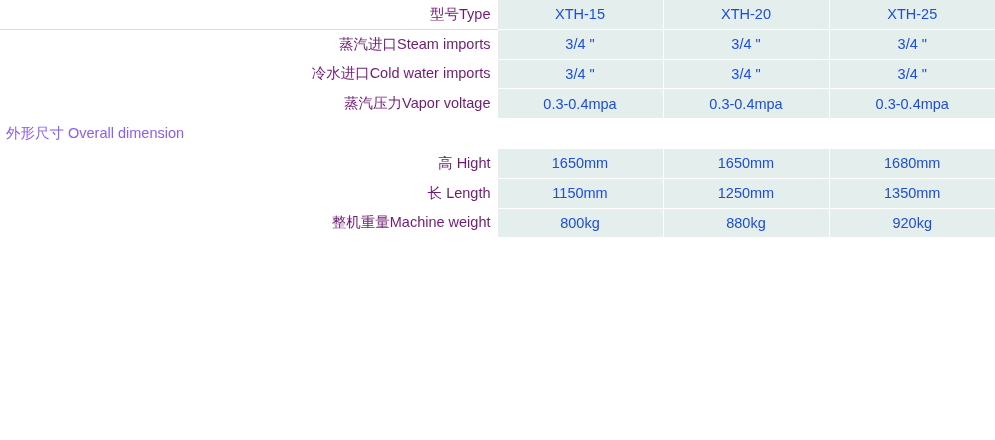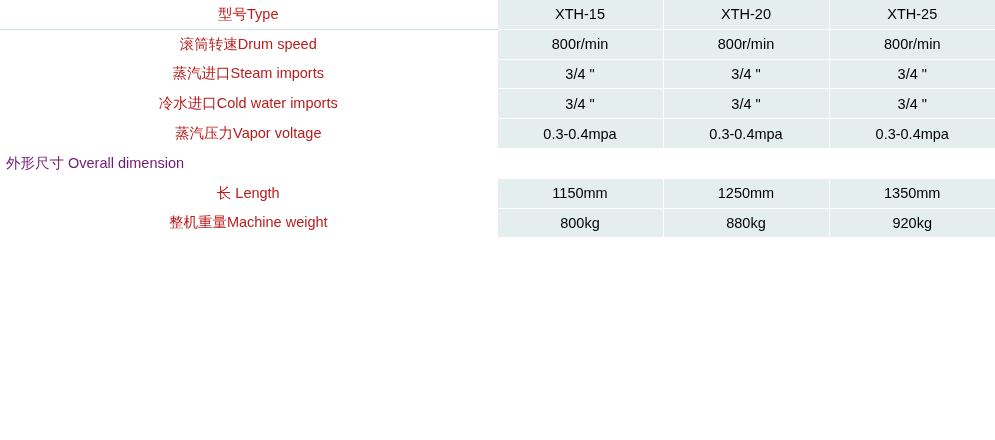--- a/index.html
+++ b/index.html
@@ -27,75 +27,69 @@
     border-bottom: 1px solid #ffffff;
     border-right: 1px solid #ffffff;
     height: 28.8px;
     padding: 0 6px;
     vertical-align: middle;
     white-space: nowrap;
     overflow: hidden;
   }
   td.label-cell {
     background: #ffffff;
-    text-align: center;
+    text-align: right;
     padding-left: 10px;
-    color: #b91c1c;
+    color: #701a75;
     border-bottom: 1px solid #cfe0de;
     border-right: none;
   }
   td.value-cell {
     background: #e4eeec;
     text-align: center;
-    color: #000000;
+    color: #1d4ed8;
     border-bottom: 1px solid #ffffff;
     border-right: 1px solid #ffffff;
   }
   td.value-cell.last-col {
     border-right: none;
   }
   tr.header-row td.label-cell {
     border-bottom: 1px solid #cfe0de;
   }
   tr.header-row td.value-cell {
     background: #e4eeec;
     font-weight: normal;
   }
   td.section-cell {
     background: #ffffff;
     text-align: left;
     padding-left: 10px;
     border-bottom: 1px solid #cfe0de;
     border-right: none;
-    color: #701a75;
+    color: #8b5cf6;
   }
 </style>
 </head>
 <body>
 
 <div class="spec-table-wrap">
   <table class="spec-table">
     <colgroup>
       <col style="width:497px">
       <col style="width:166px">
       <col style="width:166px">
       <col style="width:166px">
     </colgroup>
     <tbody>
         <tr class="header-row">
           <td class="label-cell">型号Type</td>
           <td class="value-cell">XTH-15</td>
           <td class="value-cell">XTH-20</td>
           <td class="value-cell last-col">XTH-25</td>
-        </tr>
-        <tr>
-          <td class="label-cell">滚筒转速Drum speed</td>
-          <td class="value-cell">800r/min</td>
-          <td class="value-cell">800r/min</td>
-          <td class="value-cell last-col">800r/min</td>
         </tr>
         <tr>
           <td class="label-cell">蒸汽进口Steam imports</td>
           <td class="value-cell">3/4 "</td>
           <td class="value-cell">3/4 "</td>
           <td class="value-cell last-col">3/4 "</td>
         </tr>
         <tr>
           <td class="label-cell">冷水进口Cold water imports</td>
           <td class="value-cell">3/4 "</td>
@@ -105,20 +99,26 @@
         <tr>
           <td class="label-cell">蒸汽压力Vapor voltage</td>
           <td class="value-cell">0.3-0.4mpa</td>
           <td class="value-cell">0.3-0.4mpa</td>
           <td class="value-cell last-col">0.3-0.4mpa</td>
         </tr>
         <tr>
           <td class="section-cell" colspan="4">外形尺寸 Overall dimension</td>
         </tr>
         <tr>
+          <td class="label-cell">高 Hight</td>
+          <td class="value-cell">1650mm</td>
+          <td class="value-cell">1650mm</td>
+          <td class="value-cell last-col">1680mm</td>
+        </tr>
+        <tr>
           <td class="label-cell">长 Length</td>
           <td class="value-cell">1150mm</td>
           <td class="value-cell">1250mm</td>
           <td class="value-cell last-col">1350mm</td>
         </tr>
         <tr>
           <td class="label-cell">整机重量Machine weight</td>
           <td class="value-cell">800kg</td>
           <td class="value-cell">880kg</td>
           <td class="value-cell last-col">920kg</td>

